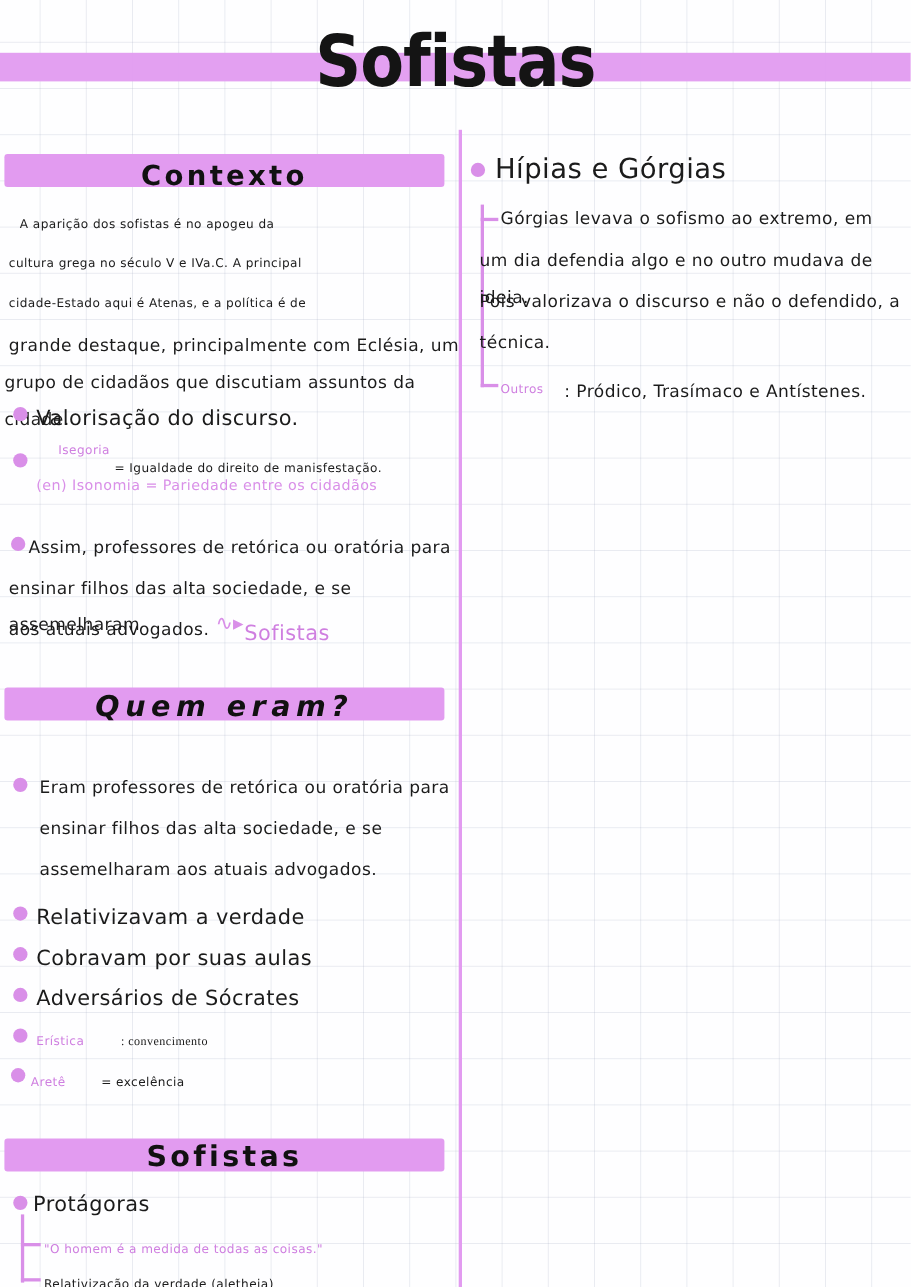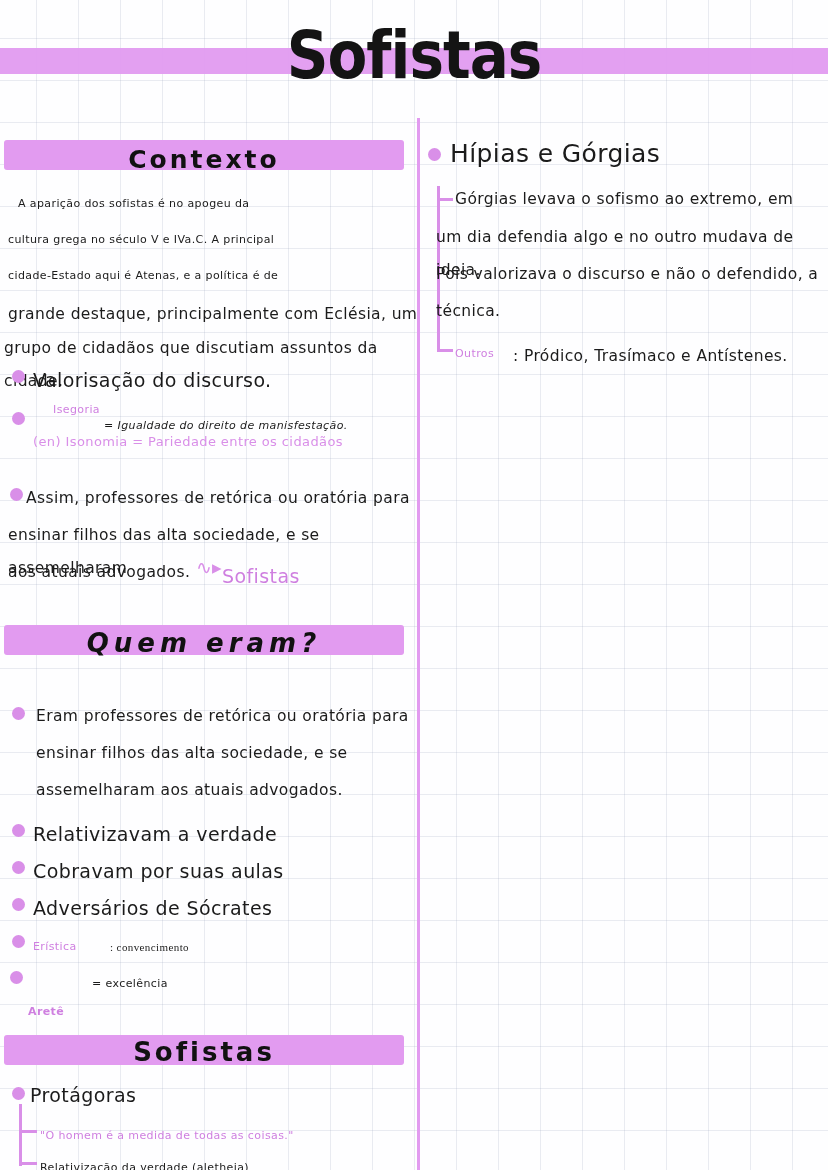--- a/index.html
+++ b/index.html
@@ -143,21 +143,21 @@
   <div class="hw mid" style="left:8px; top:222px; width:410px;">cultura grega no século V e IVa.C. A principal</div>
   <div class="hw mid" style="left:8px; top:258px; width:410px;">cidade-Estado aqui é Atenas, e a política é de</div>
   <div class="hw small" style="left:8px; top:298px; width:412px;">grande destaque, principalmente com Eclésia, um</div>
   <div class="hw small" style="left:4px; top:332px; width:418px;">grupo de cidadãos que discutiam assuntos da cidade.</div>
 
   <div class="bullet" style="left:12px; top:370px;"></div>
   <div class="hw big" style="left:33px; top:362px;">Valorisação do discurso.</div>
 
   <div class="bullet" style="left:12px; top:412px;"></div>
   <div class="hw mid pink" style="left:33px; top:392px;margin-left:20px;">Isegoria</div>
-  <div class="hw mid" style="left:104px; top:408px;font-style:italic;">= Igualdade do direito de manisfestação.</div>
+  <div class="hw mid" style="left:104px; top:408px;">= Igualdade do direito de manisfestação.</div>
   <div class="hw pinkish" style="left:33px; top:432px; font-size:13px; line-height:20px;">(en) Isonomia = Pariedade entre os cidadãos</div>
 
   <div class="bullet" style="left:10px; top:488px;"></div>
   <div class="hw small" style="left:26px; top:482px; width:392px;">Assim, professores de retórica ou oratória para</div>
   <div class="hw small" style="left:8px; top:519px; width:410px;">ensinar filhos das alta sociedade, e se assemelharam</div>
   <div class="hw small" style="left:8px; top:556px; width:230px;">aos atuais advogados.</div>
   <div class="arrow-wave" style="left:196px; top:556px;">∿▸</div>
   <div class="hw big pink" style="left:222px; top:558px;">Sofistas</div>
 
   <div class="bar" style="top:625px;"></div>
@@ -173,21 +173,21 @@
   <div class="hw big" style="left:33px; top:853px;">Cobravam por suas aulas</div>
 
   <div class="bullet" style="left:12px; top:898px;"></div>
   <div class="hw big" style="left:33px; top:890px;">Adversários de Sócrates</div>
 
   <div class="bullet" style="left:12px; top:935px;"></div>
   <div class="hw mid pink" style="left:33px; top:929px;">Erística</div>
   <div class="hw mid" style="left:110px; top:929px;font-family:Liberation Serif, serif;">: convencimento</div>
 
   <div class="bullet" style="left:10px; top:971px;"></div>
-  <div class="hw mid pink" style="left:28px; top:994px;font-weight:bold;">Aretê</div>
+  <div class="hw mid pink" style="left:28px; top:966px;">Aretê</div>
   <div class="hw mid" style="left:92px; top:966px;">= excelência</div>
 
   <div class="bar" style="top:1035px;"></div>
   <div class="bar-label" style="top:1037px; font-size:26px; letter-spacing:3px;">Sofistas</div>
 
   <div class="bullet" style="left:12px; top:1087px;"></div>
   <div class="hw big" style="left:30px; top:1077px;">Protágoras</div>
 
   <div class="tree-v" style="left:19px; top:1104px; height:62px;"></div>
   <div class="tree-h" style="left:19px; top:1130px; width:18px;"></div>

